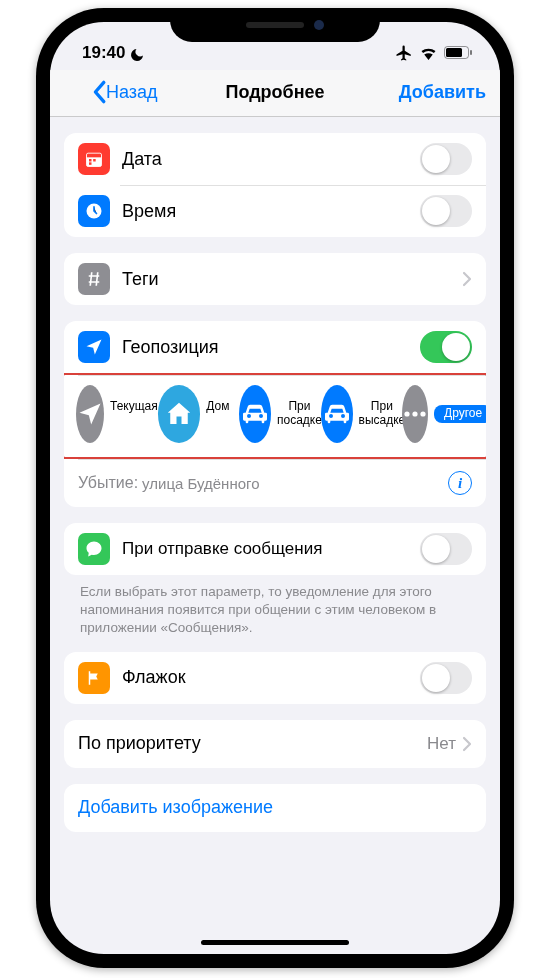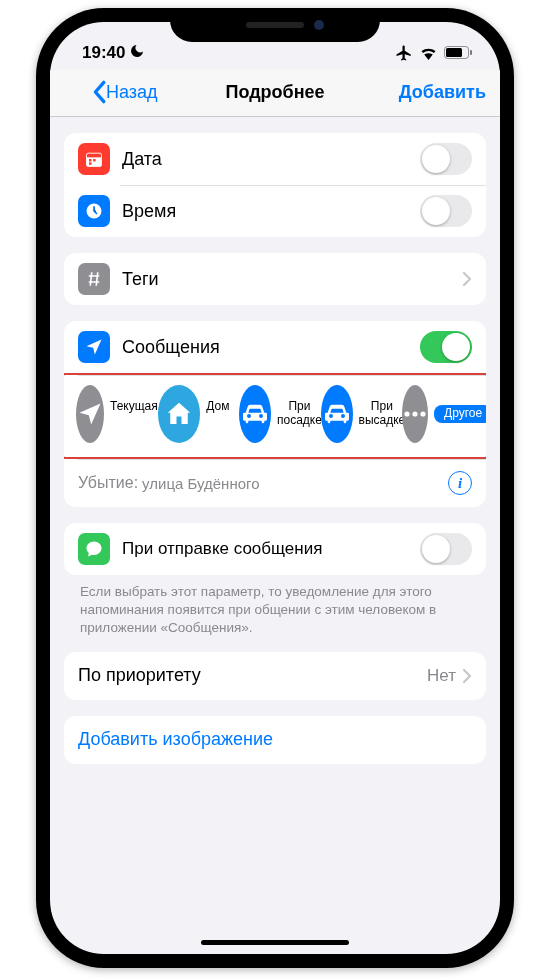--- a/index.html
+++ b/index.html
@@ -51,21 +51,21 @@
   .statusbar {
     display: flex;
     justify-content: space-between;
     align-items: center;
     padding: 13px 28px 0 32px;
     height: 48px;
     font-size: 17px;
     font-weight: 600;
     color: #000;
   }
-  .status-left { display:flex; align-items:flex-start; gap:4px;}
+  .status-left { display:flex; align-items:flex-end; gap:4px;}
   .status-right { display:flex; align-items:center; gap:6px; }
   .status-right svg { display:block; }
   .navbar {
     display: flex;
     align-items: center;
     justify-content: space-between;
     padding: 10px 14px 12px 10px;
     background: #f7f7f8;
     border-bottom: 0.5px solid rgba(0,0,0,.18);
   }
@@ -258,21 +258,21 @@
         </div>
       </div>
 
       <div class="group" style="position:relative;">
         <div class="row">
           <div class="app-icon" style="background:#007aff;">
             <svg width="20" height="20" viewBox="0 0 24 24">
                 <path fill="#fff" d="M3 11l18-8-8 18-2-8-8-2z"></path>
               </svg>
           </div>
-          <div class="row-label">Сообщения</div>
+          <div class="row-label">Геопозиция</div>
           <div class="toggle on"></div>
         </div>
 
         <div class="loc-options highlight-box" style="margin:0 -2px;">
           <div class="loc-opt">
             <div class="loc-circle gray">
               <svg width="28" height="28" viewBox="0 0 24 24">
                   <path fill="#fff" d="M3 11l18-8-8 18-2-8-8-2z"></path>
                 </svg>
             </div>
@@ -328,20 +328,31 @@
             <svg width="20" height="20" viewBox="0 0 24 24">
                 <path fill="#fff" d="M12 3C7 3 3 6.6 3 11c0 2.2 1 4.2 2.7 5.6L5 21l4.3-2.2c.9.2 1.8.3 2.7.3 5 0 9-3.6 9-8s-4-8-9-8z"></path>
               </svg>
           </div>
           <div class="row-label" style="font-size:17px;">При отправке сообщения</div>
           <div class="toggle off"></div>
         </div>
       </div>
       <div class="footnote">Если выбрать этот параметр, то уведомление для этого напоминания появится при общении с этим человеком в приложении «Сообщения».</div>
 
+      <div class="group">
+        <div class="row">
+          <div class="app-icon" style="background:#ff9500;">
+            <svg width="18" height="18" viewBox="0 0 24 24">
+                <path fill="#fff" d="M5 3v18h2v-7h10l-2-4 2-4H7V3H5z"></path>
+              </svg>
+          </div>
+          <div class="row-label">Флажок</div>
+          <div class="toggle off"></div>
+        </div>
+      </div>
 
       <div class="group">
         <div class="row noicon">
           <div class="row-label">По приоритету</div>
           <span class="value-right">Нет</span>
           <svg class="chev" width="10" height="16" viewBox="0 0 10 16">
               <path fill="none" stroke="#c7c7cc" stroke-width="2.2" stroke-linecap="round" stroke-linejoin="round" d="M2 2l6 6-6 6"></path>
             </svg>
         </div>
       </div>

